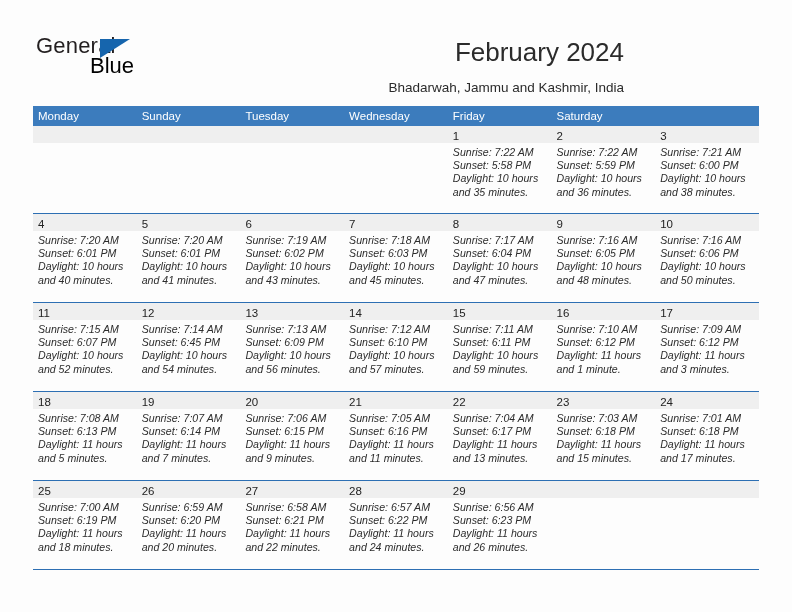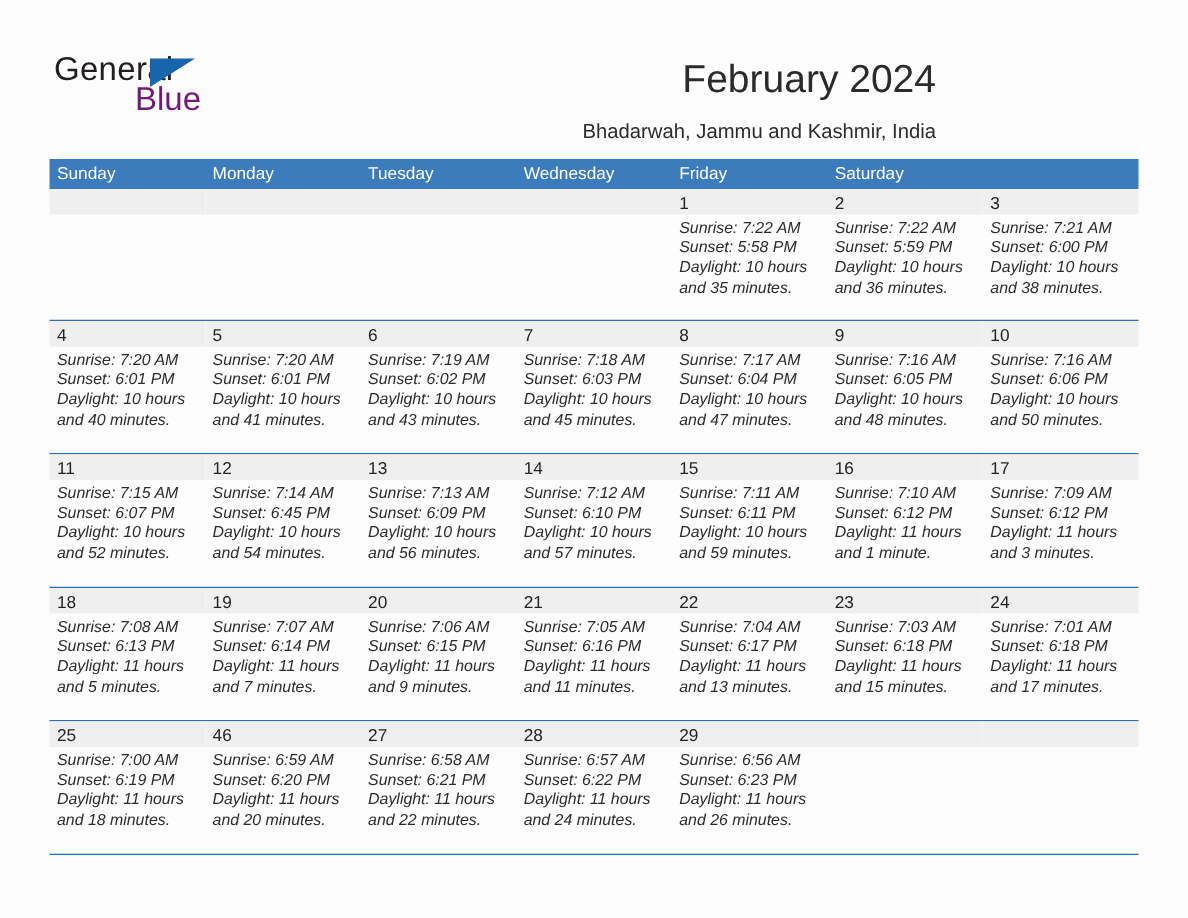--- a/index.html
+++ b/index.html
@@ -38,21 +38,21 @@
     font-size: 22px;
     letter-spacing: .2px;
     color: #231f20;
     line-height: 24px;
   }
   .logo-blue {
     position: absolute;
     left: 54px;
     top: 20px;
     font-size: 22px;
-    color: #701a75;
+    color: #000000;
     line-height: 24px;
   }
   .logo-tri {
     position: absolute;
     left: 64px;
     top: 5px;
     width: 0;
     height: 0;
     border-left: 30px solid #1665ad;
     border-bottom: 19px solid transparent;
@@ -146,22 +146,22 @@
     <span class="logo-tri"></span>
     <span class="logo-blue">Blue</span>
   </div>
 
   <div class="title">February 2024</div>
   <div class="subtitle">Bhadarwah, Jammu and Kashmir, India</div>
 </div>
 
 <div class="calendar">
   <div class="dow-row">
+    <div class="dow">Monday</div>
     <div class="dow">Sunday</div>
-    <div class="dow">Monday</div>
     <div class="dow">Tuesday</div>
     <div class="dow">Wednesday</div>
     <div class="dow">Friday</div>
     <div class="dow">Saturday</div>
   </div>
   <div id="calendar-body">
       <div class="week">
         <div class="cell">
           <div class="daynum-band"><span class="daynum"></span></div>
         </div>
@@ -401,21 +401,21 @@
         <div class="cell">
           <div class="daynum-band"><span class="daynum">25</span></div>
           <div class="details">
             <div>Sunrise: 7:00 AM</div>
             <div>Sunset: 6:19 PM</div>
             <div>Daylight: 11 hours</div>
             <div>and 18 minutes.</div>
           </div>
         </div>
         <div class="cell">
-          <div class="daynum-band"><span class="daynum">46</span></div>
+          <div class="daynum-band"><span class="daynum">26</span></div>
           <div class="details">
             <div>Sunrise: 6:59 AM</div>
             <div>Sunset: 6:20 PM</div>
             <div>Daylight: 11 hours</div>
             <div>and 20 minutes.</div>
           </div>
         </div>
         <div class="cell">
           <div class="daynum-band"><span class="daynum">27</span></div>
           <div class="details">

